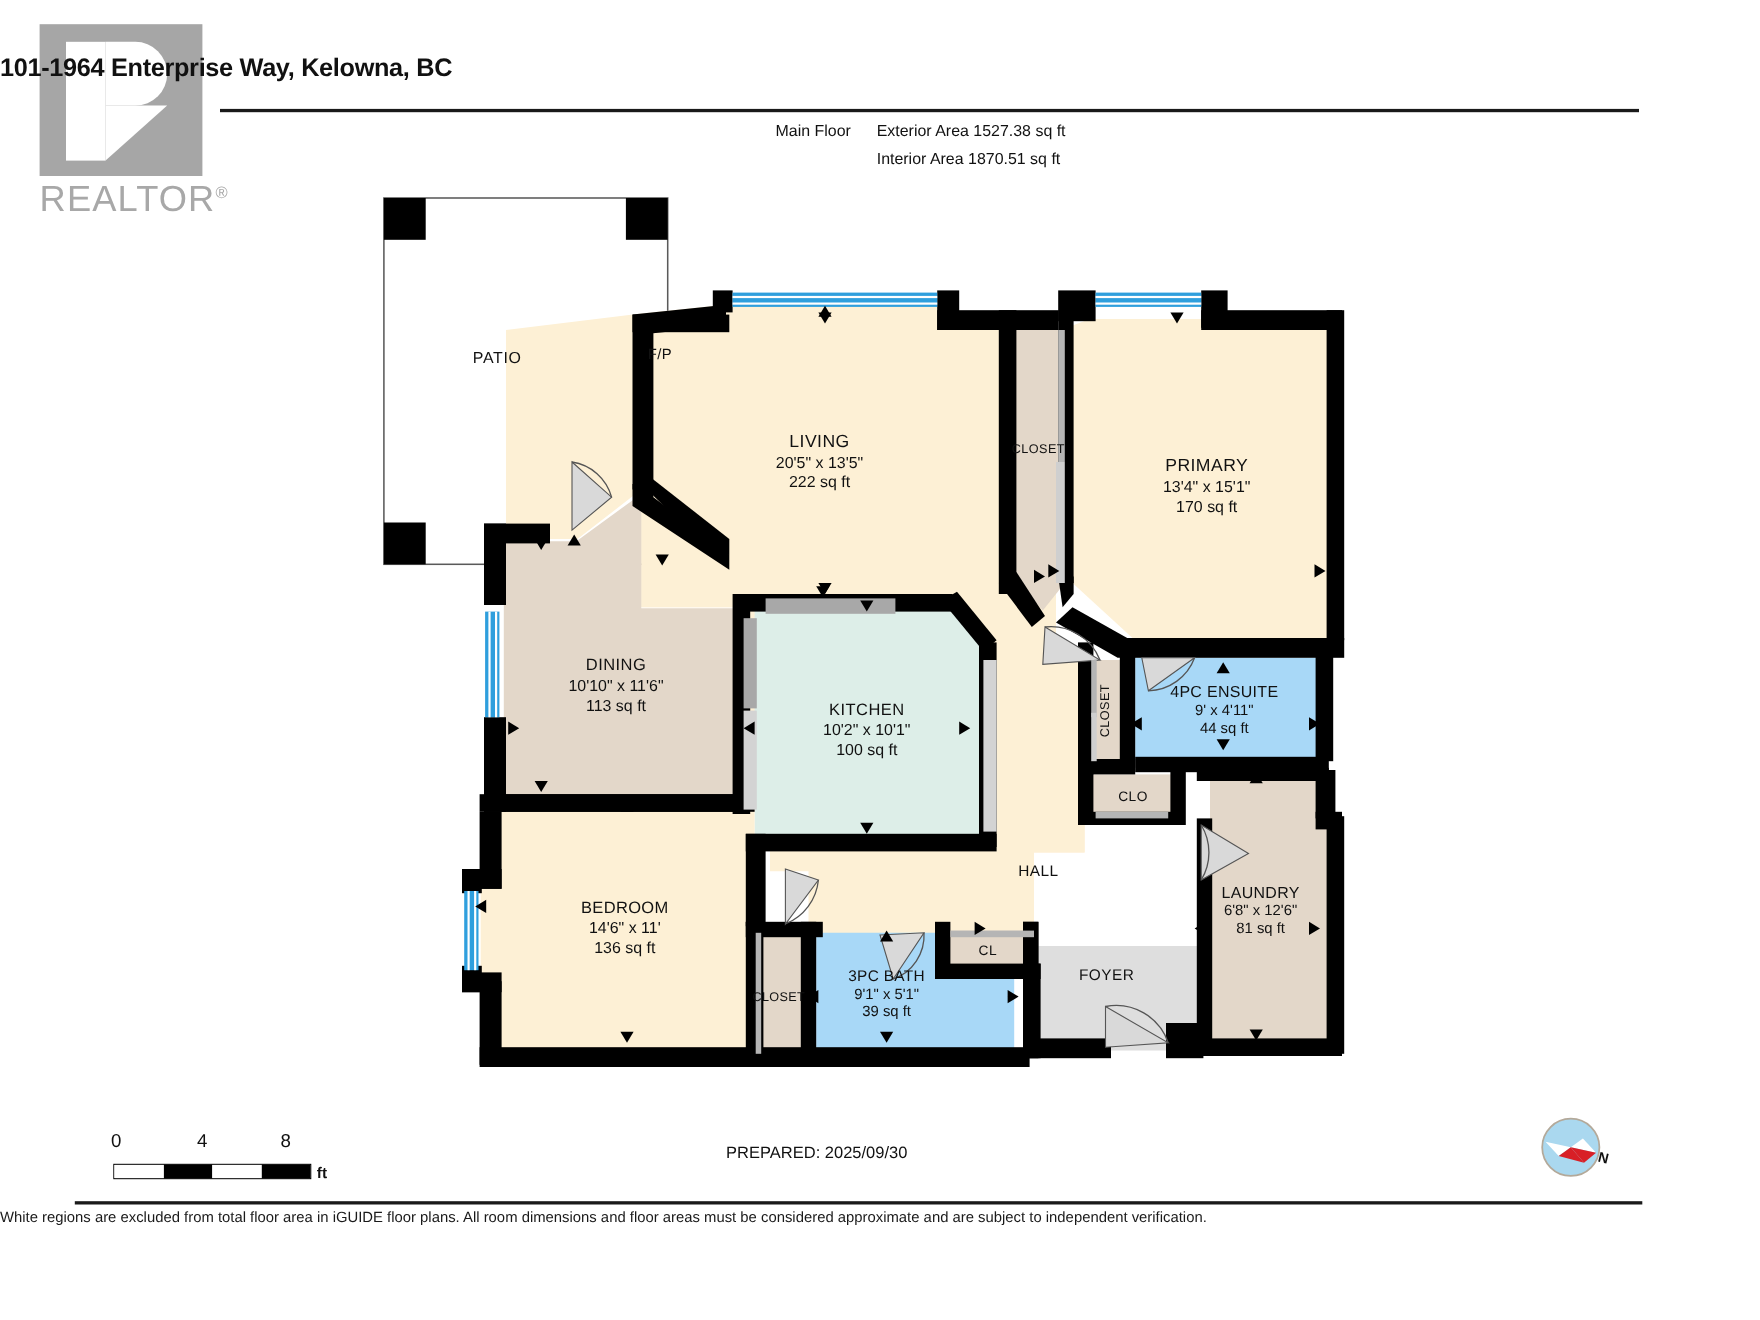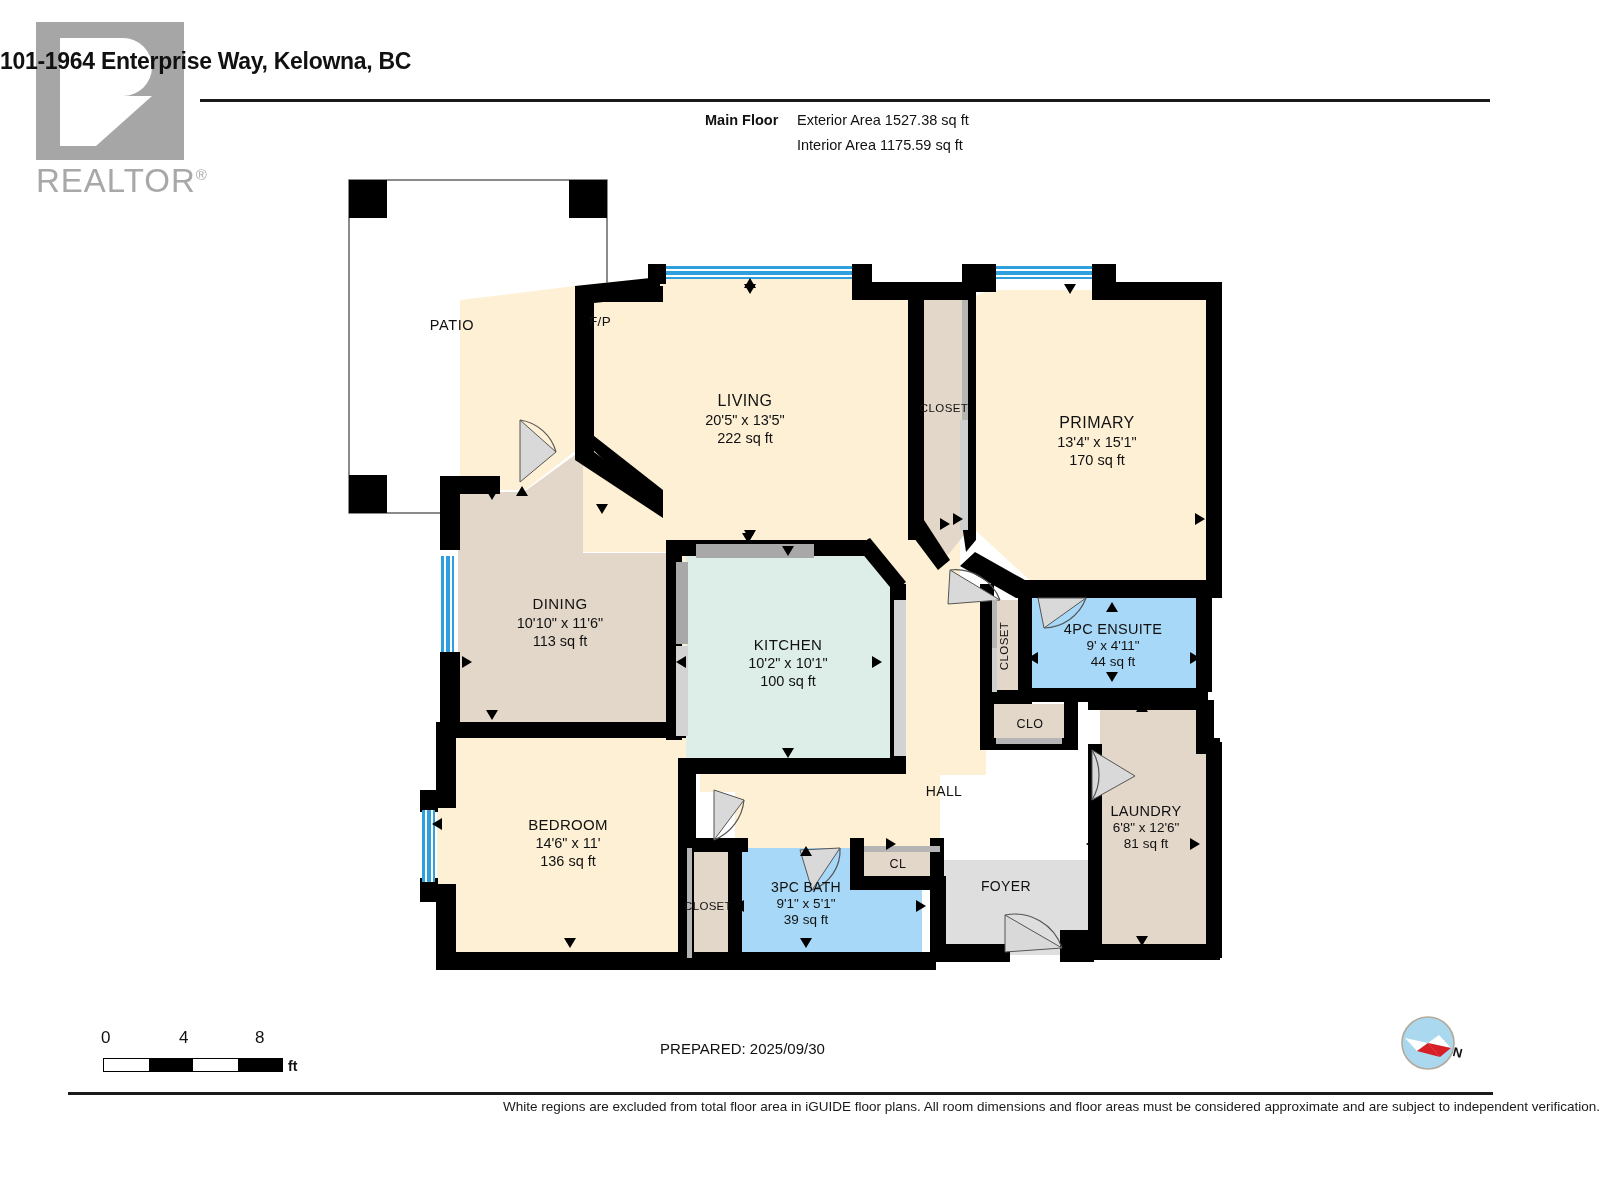--- a/index.html
+++ b/index.html
@@ -13,21 +13,21 @@
   .logo-r-stem{position:absolute;left:24px;top:16px;width:36px;height:108px;background:#ffffff;}
   .logo-r-bowl{position:absolute;left:60px;top:16px;width:56px;height:58px;background:#ffffff;border-radius:0 29px 29px 0;}
   .logo-r-leg{position:absolute;left:60px;top:74px;width:0;height:0;border-left:56px solid #ffffff;border-bottom:50px solid transparent;}
   .logo-text{position:absolute;left:0;top:140px;font-size:33px;letter-spacing:1px;color:#a8a8a8;font-family:"Liberation Sans",sans-serif;font-weight:400;}
   .logo-reg{font-size:15px;vertical-align:super;}
 
   .title{position:absolute;left:0;top:48px;width:1600px;font-size:23px;font-weight:bold;letter-spacing:-.3px;}
   .title-rule{position:absolute;left:200px;top:99px;width:1290px;height:0;border-top:3px solid #1a1a1a;}
 
   .meta{position:absolute;left:705px;top:108px;font-size:14.5px;line-height:25px;}
-  .meta .lbl{font-weight:bold;display:inline-block;width:92px;}
+  .meta .lbl{font-weight:normal;display:inline-block;width:92px;}
   .meta .val{display:inline-block;}
 
   
   #plan{position:absolute;left:0;top:0;width:1600px;height:1200px;}
 
   
   .scalebar{position:absolute;left:103px;top:1058px;width:180px;height:14px;border:1.6px solid #000;box-sizing:border-box;display:flex;}
   .scalebar div{height:100%;}
   .sb-w{background:#ffffff;}
   .sb-b{background:#000000;}
@@ -35,21 +35,21 @@
   .scale-nums span{position:absolute;}
   .sn0{left:6px;} .sn4{left:84px;} .sn8{left:160px;}
   .scale-ft{position:absolute;left:288px;top:1058px;font-size:14px;font-weight:bold;}
 
   .prepared{position:absolute;left:0;top:1040px;width:1485px;text-align:center;font-size:15px;}
 
   .compass{position:absolute;left:1399px;top:1014px;width:58px;height:58px;}
   .compass-n{position:absolute;left:1455px;top:1044px;font-size:13px;font-weight:bold;transform:rotate(14deg);transform-origin:left top;}
 
   .foot-rule{position:absolute;left:68px;top:1092px;width:1425px;height:0;border-top:3px solid #1a1a1a;}
-  .disclaimer{position:absolute;left:0;top:1099px;width:1600px;text-align:right;font-size:13.5px;color:#1a1a1a;}
+  .disclaimer{position:absolute;left:0;top:1099px;width:1600px;text-align:left;font-size:13.5px;color:#1a1a1a;}
 
   
   text{font-family:"Liberation Sans",sans-serif;fill:#111;}
 </style>
 </head>
 <body>
 
 <div id="page">
 
   <div class="logo-wrap">
@@ -59,21 +59,21 @@
       <div class="logo-r-leg"></div>
     </div>
     <div class="logo-text"><span>REALTOR</span><span class="logo-reg">®</span></div>
   </div>
 
   <div class="title">101-1964 Enterprise Way, Kelowna, BC</div>
   <div class="title-rule"></div>
 
   <div class="meta">
     <div><span class="lbl">Main Floor</span><span class="val">Exterior Area 1527.38 sq ft</span></div>
-    <div><span class="lbl"></span><span class="val">Interior Area 1175.59 sq ft</span></div>
+    <div><span class="lbl"></span><span class="val">Interior Area 1870.51 sq ft</span></div>
   </div>
 
   <svg id="plan" viewBox="0 0 1600 1200">
 
     <g>
       <rect x="349" y="180" width="258" height="333" fill="#ffffff" stroke="#5a5a5a" stroke-width="1.4"></rect>
       <rect x="349" y="180" width="38" height="38" fill="#000"></rect>
       <rect x="569" y="180" width="38" height="38" fill="#000"></rect>
       <rect x="349" y="475" width="38" height="38" fill="#000"></rect>
     </g>

